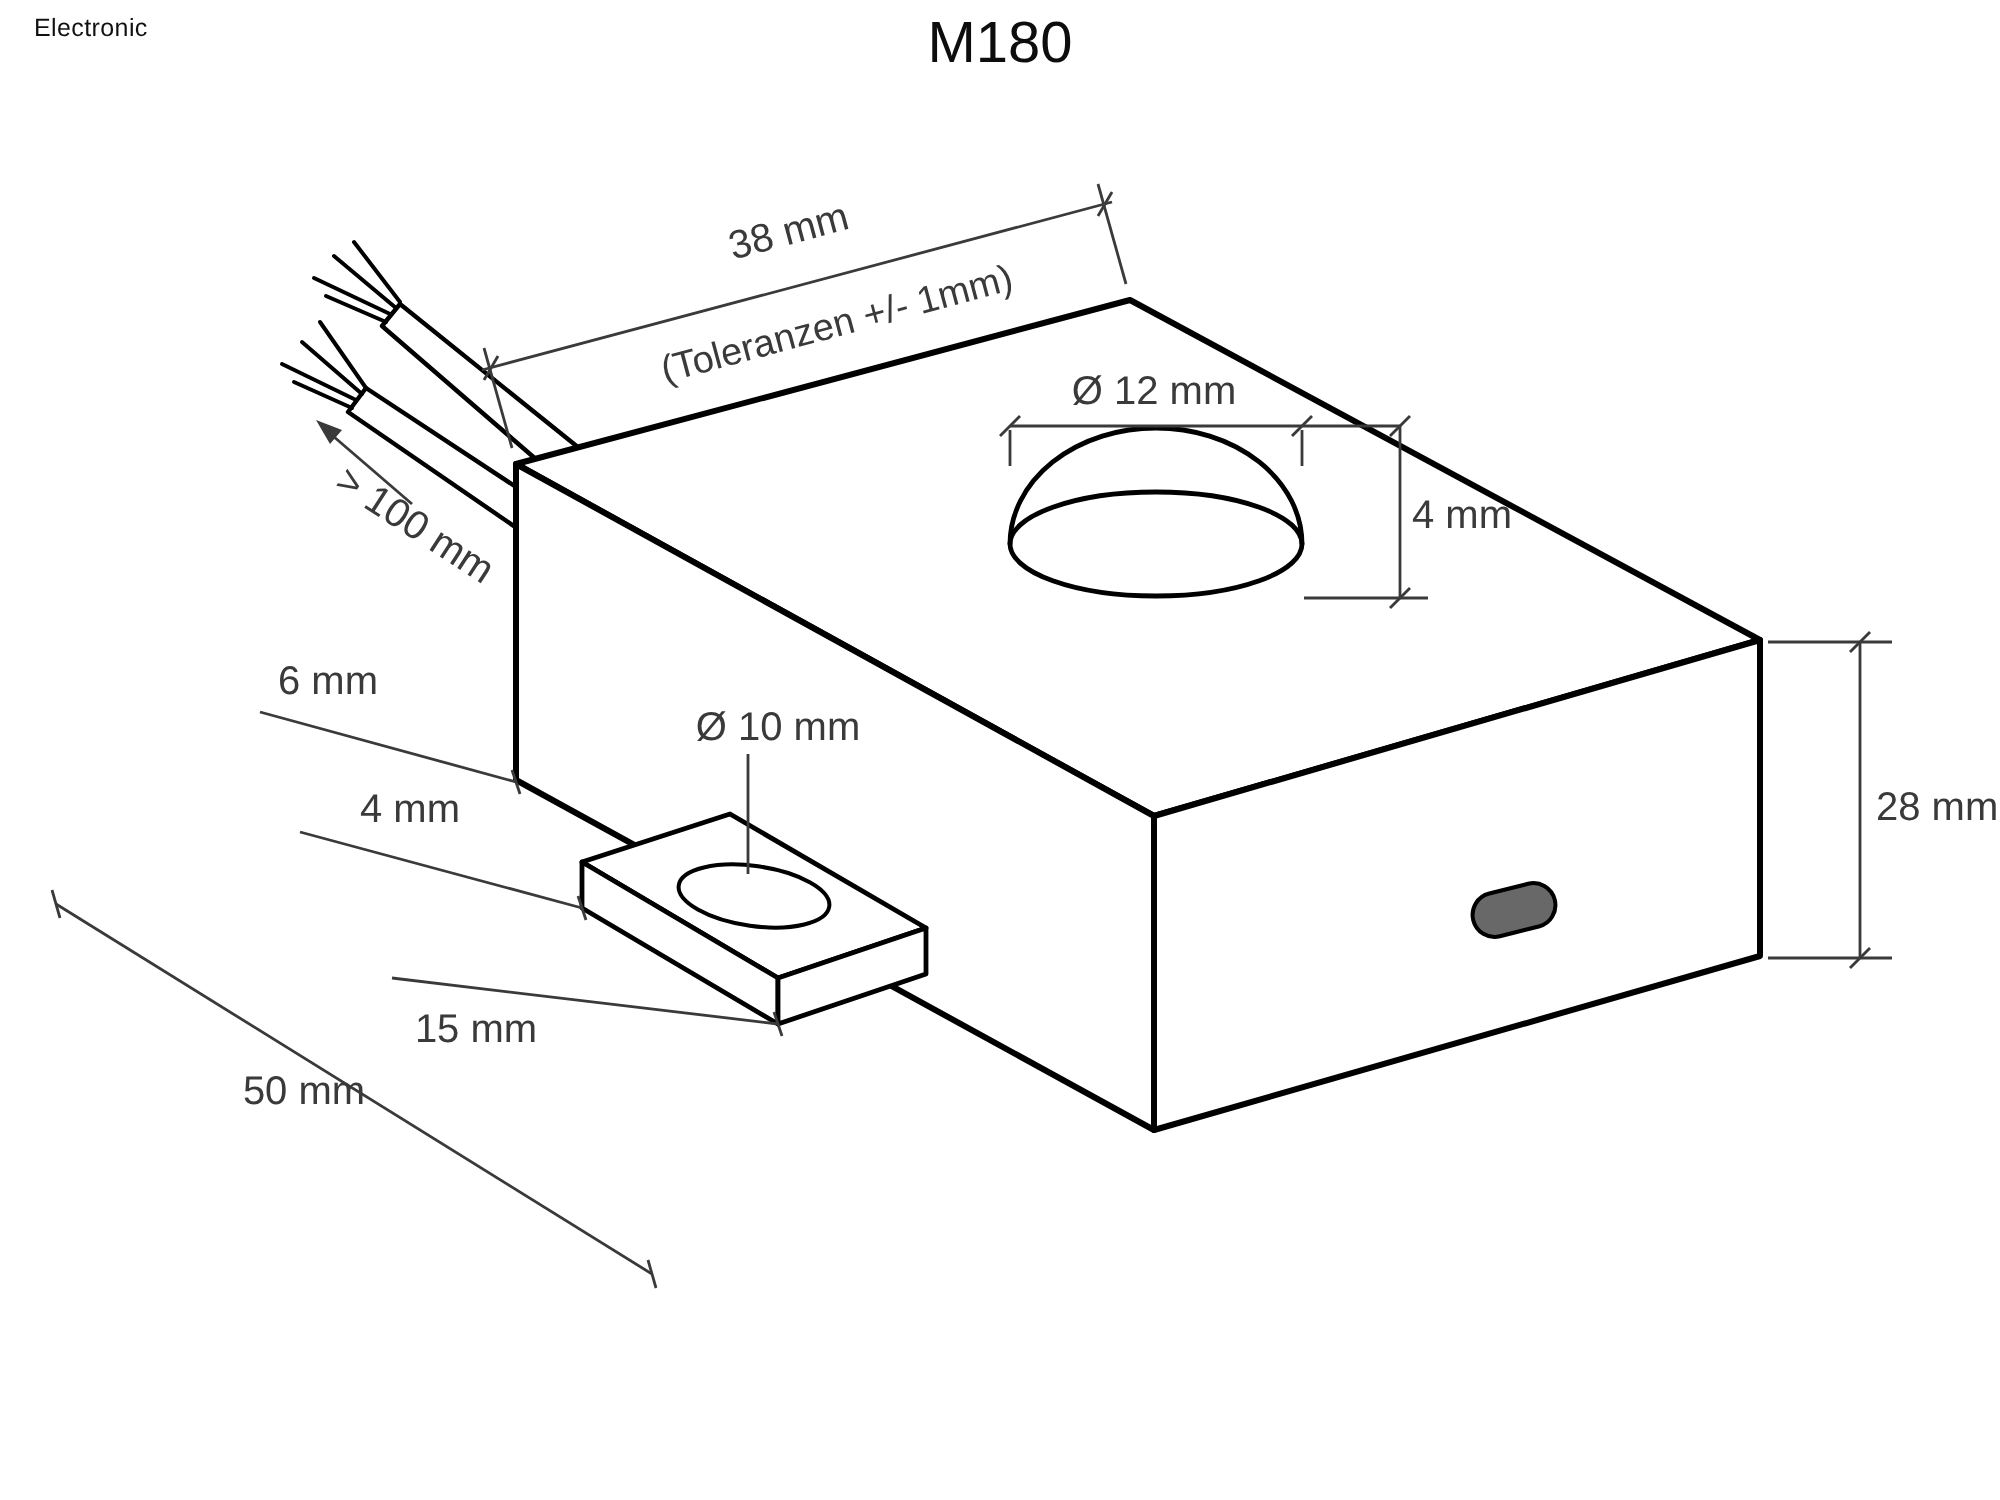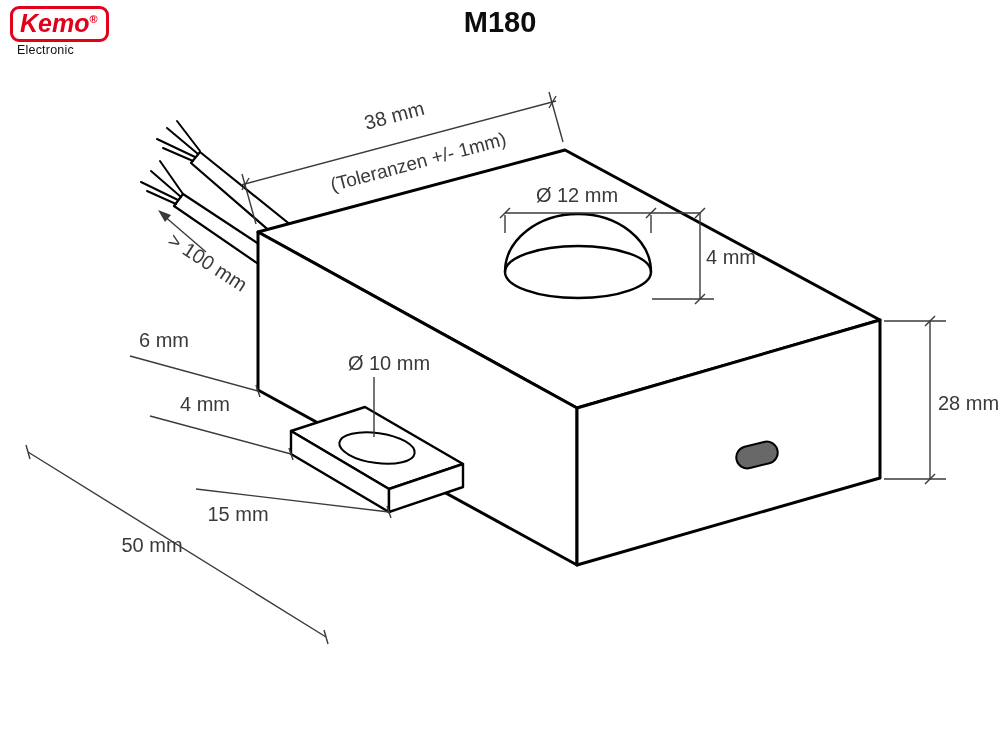--- a/index.html
+++ b/index.html
@@ -5,41 +5,40 @@
   html,body{margin:0;padding:0;background:#fff}
   .stage{position:relative;width:1000px;height:750px;background:#fff;overflow:hidden;
          font-family:"Liberation Sans",sans-serif}
   .logo{position:absolute;left:10px;top:6px}
   .logo-box{display:inline-block;border:3px solid var(--brand-red,#e2001a);border-radius:9px;
             padding:0 8px 1px 7px;color:var(--brand-red,#e2001a);font-weight:bold;font-style:italic;
             font-size:25px;line-height:1.15}
   .logo-box sup{font-size:11px;font-style:normal}
   .logo-sub{color:#111;font-weight:normal;font-size:12.5px;margin:1px 0 0 7px;letter-spacing:.2px}
   .title{position:absolute;top:6px;left:0;width:100%;text-align:center;
-         font-size:29px;font-weight:bold;color:#0d0d0d}
+         font-size:29px;font-weight:normal;color:#0d0d0d}
   svg{position:absolute;left:0;top:0}
   .outline{fill:#fff;stroke:var(--outline,#000);stroke-width:3;stroke-linejoin:round}
   .mid{fill:#fff;stroke:var(--outline,#000);stroke-width:2.4;stroke-linejoin:round}
   .arc{fill:none;stroke:var(--outline,#000);stroke-width:2.4;stroke-linecap:round}
   .wirebody{fill:#fff;stroke:var(--outline,#000);stroke-width:2.2;stroke-linejoin:round}
   .wire{stroke:var(--outline,#000);stroke-width:2;fill:none;stroke-linecap:round}
   .thin{stroke:var(--dim-text,#3a3a3a);stroke-width:1.4;fill:none}
   .knob{fill:var(--knob-gray,#686868);stroke:var(--outline,#000);stroke-width:2}
   .hole{fill:#fff;stroke:var(--outline,#000);stroke-width:2}
   .arrowhead{fill:var(--dim-text,#3a3a3a);stroke:none}
   .dim-text{font-family:"Liberation Sans",sans-serif;font-size:20px;fill:var(--dim-text,#3a3a3a)}
   .dim-text.small{font-size:19px}
 </style>
 </head>
 <body>
 
 <div class="stage">
 
   <div class="logo">
-    <div class="logo-box"><span>Kemo</span><sup>®</sup></div>
     <div class="logo-sub">Electronic</div>
   </div>
 
   <div class="title">M180</div>
 
   <svg width="1000" height="750" viewBox="0 0 1000 750">
 
     <g>
       <polygon class="wirebody" points="280,240 292,226 200,152 191,163"></polygon>
       <line class="wire" x1="193" y1="161" x2="163" y2="148"></line>

